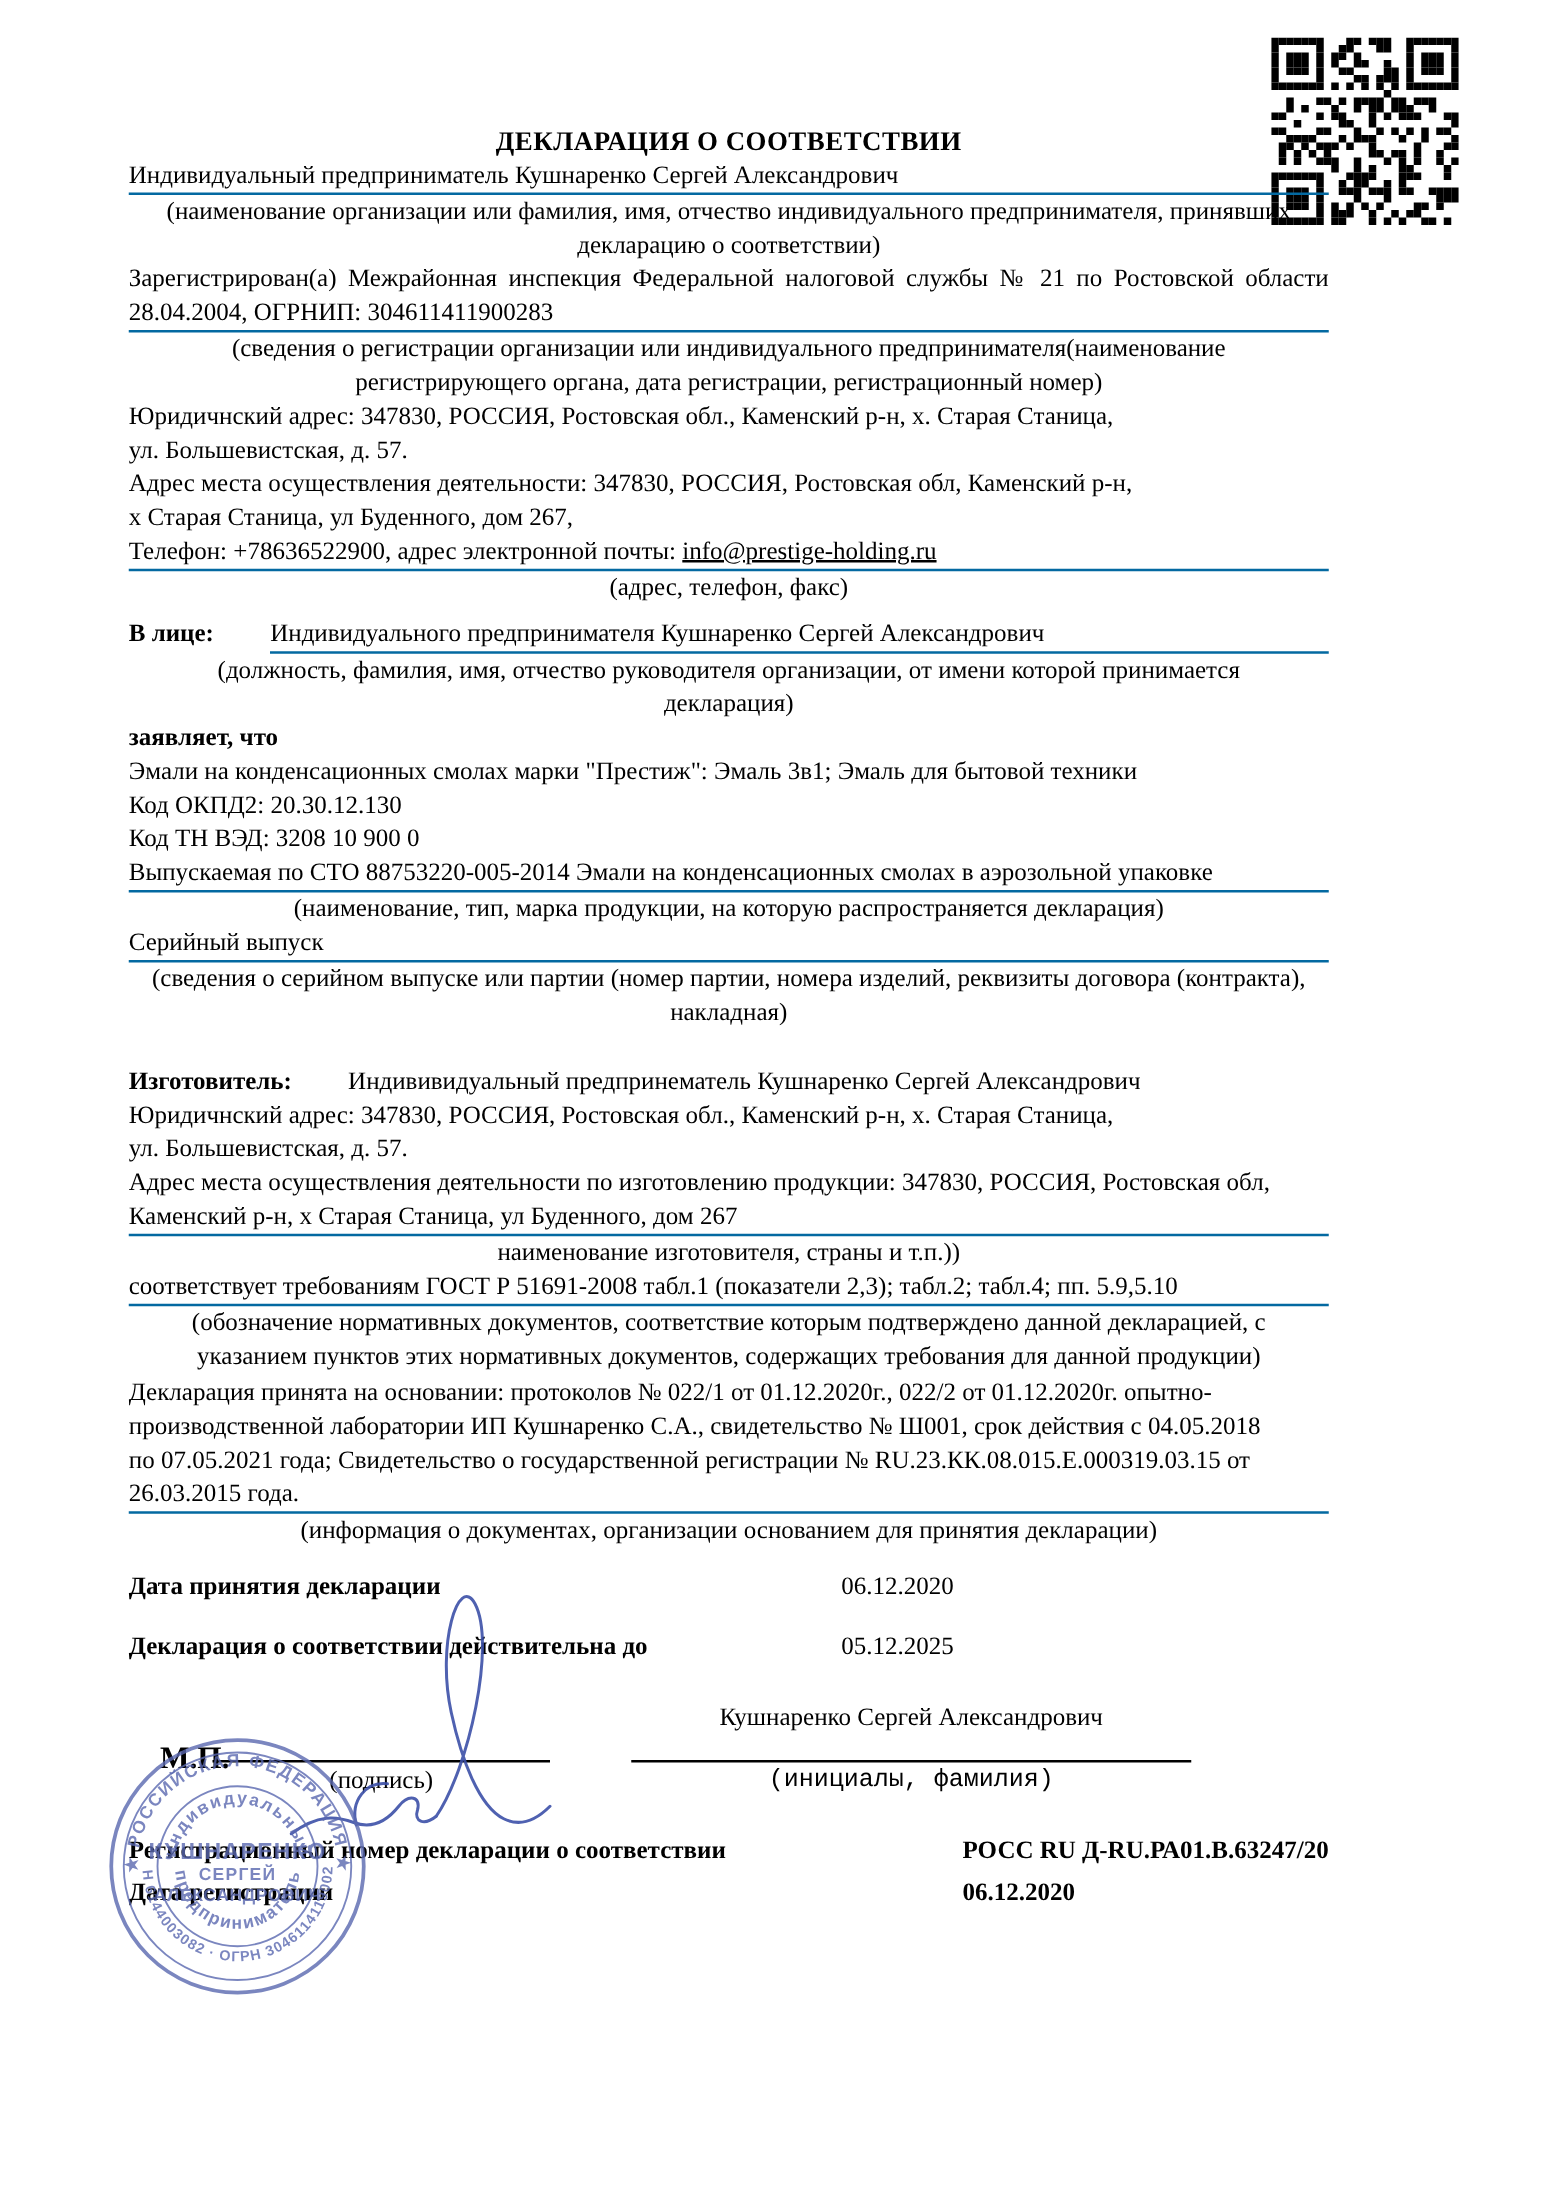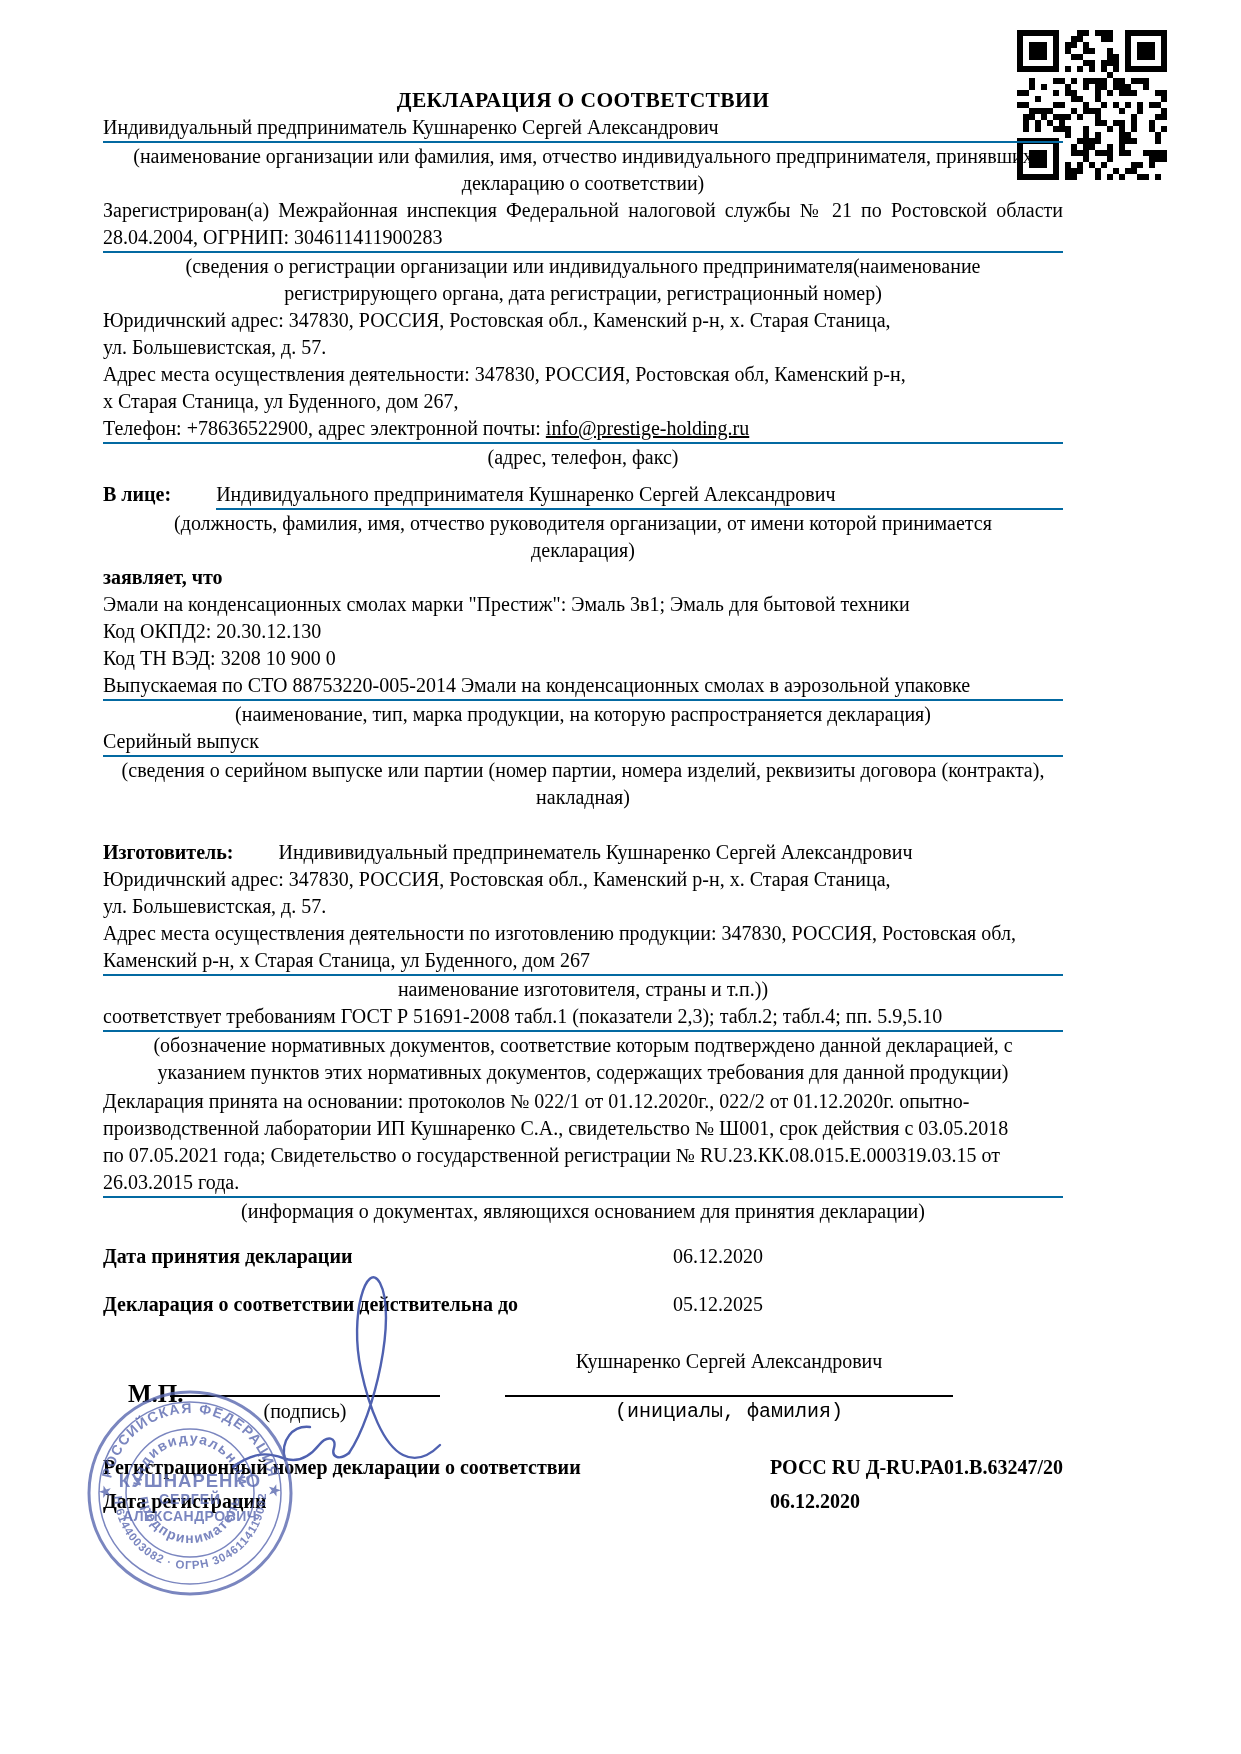--- a/index.html
+++ b/index.html
@@ -4,21 +4,21 @@
 <style>
   * { box-sizing: border-box; }
   html,body { margin:0; padding:0; background:#888; }
   .page {
     position:relative; width:1241px; height:1754px; margin:0 auto;
     background:#ffffff; color:#000;
     font-family:"Liberation Serif", serif;
     font-size:20px; line-height:27px;
     overflow:hidden;
   }
-  .content { position:absolute; left:103px; top:3px; width:960px; padding-top:84px; }
+  .content { position:absolute; left:103px; top:16px; width:960px; padding-top:84px; }
   .title { text-align:center; font-weight:bold; font-size:21.5px; letter-spacing:.4px; }
   .ul { border-bottom:2px solid #0369a1; }
   .caption { text-align:center; }
   .bold { font-weight:bold; }
   .jl { text-align:justify; text-align-last:justify; }
   .inline-row { display:flex; }
   .inline-row .lbl { font-weight:bold; white-space:pre; }
   .inline-row .val { flex:1;margin-left:40px; }
   .email { text-decoration:underline; cursor:pointer; }
   .frow { display:flex; }
@@ -382,25 +382,25 @@
     <div class="ul">Каменский р-н, х Старая Станица, ул Буденного, дом 267</div>
     <div class="caption">наименование изготовителя, страны и т.п.))</div>
     <div class="ul">соответствует требованиям ГОСТ Р 51691-2008 табл.1 (показатели 2,3); табл.2; табл.4; пп. 5.9,5.10</div>
     <div class="caption">
       <div>(обозначение нормативных документов, соответствие которым подтверждено данной декларацией, с</div>
       <div>указанием пунктов этих нормативных документов, содержащих требования для данной продукции)</div>
     </div>
 
     <div style="margin-top:2px">
       <div>Декларация принята на основании: протоколов № 022/1 от 01.12.2020г., 022/2 от 01.12.2020г. опытно-</div>
-      <div>производственной лаборатории  ИП Кушнаренко С.А., свидетельство № Ш001, срок действия с 03.05.2018</div>
+      <div>производственной лаборатории  ИП Кушнаренко С.А., свидетельство № Ш001, срок действия с 04.05.2018</div>
       <div>по 07.05.2021 года; Свидетельство о государственной регистрации № RU.23.КК.08.015.Е.000319.03.15 от</div>
       <div class="ul">26.03.2015 года.</div>
     </div>
-    <div class="caption">(информация о документах, являющихся основанием для принятия декларации)</div>
+    <div class="caption">(информация о документах, организации основанием для принятия декларации)</div>
 
     <div class="frow" style="margin-top:18px">
       <div class="flabel">Дата принятия декларации</div>
       <div class="fvalue">06.12.2020</div>
     </div>
     <div class="frow" style="margin-top:21px">
       <div class="flabel">Декларация о соответствии действительна до</div>
       <div class="fvalue">05.12.2025</div>
     </div>
 

